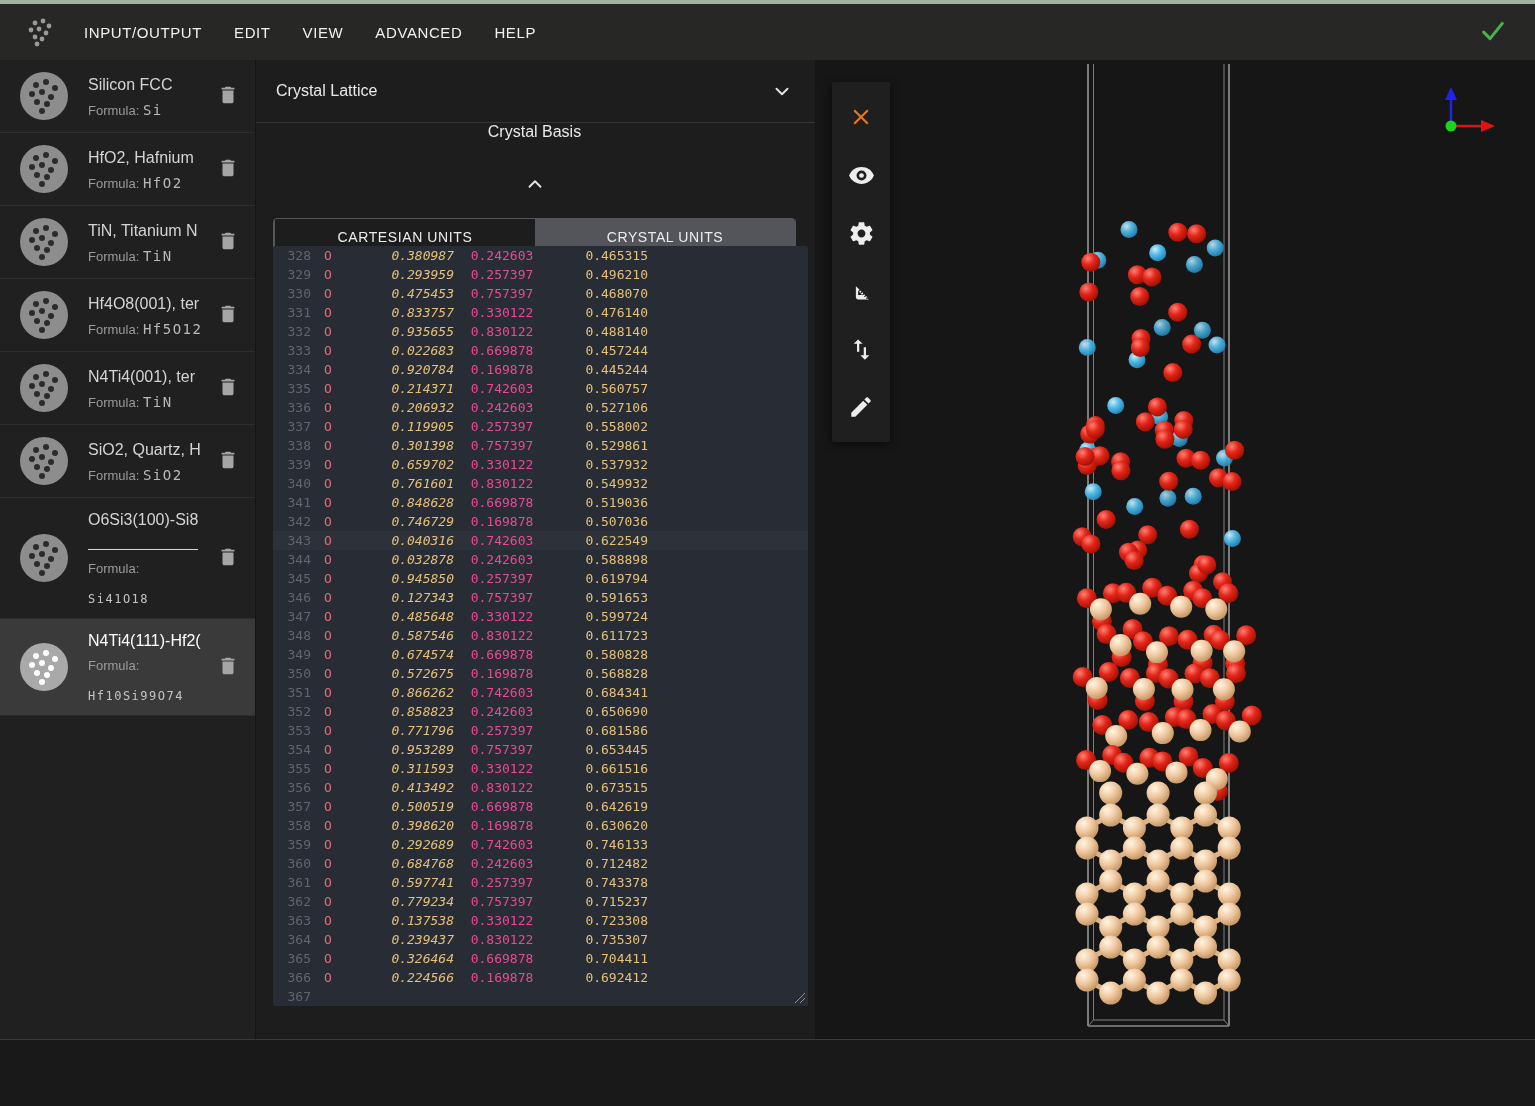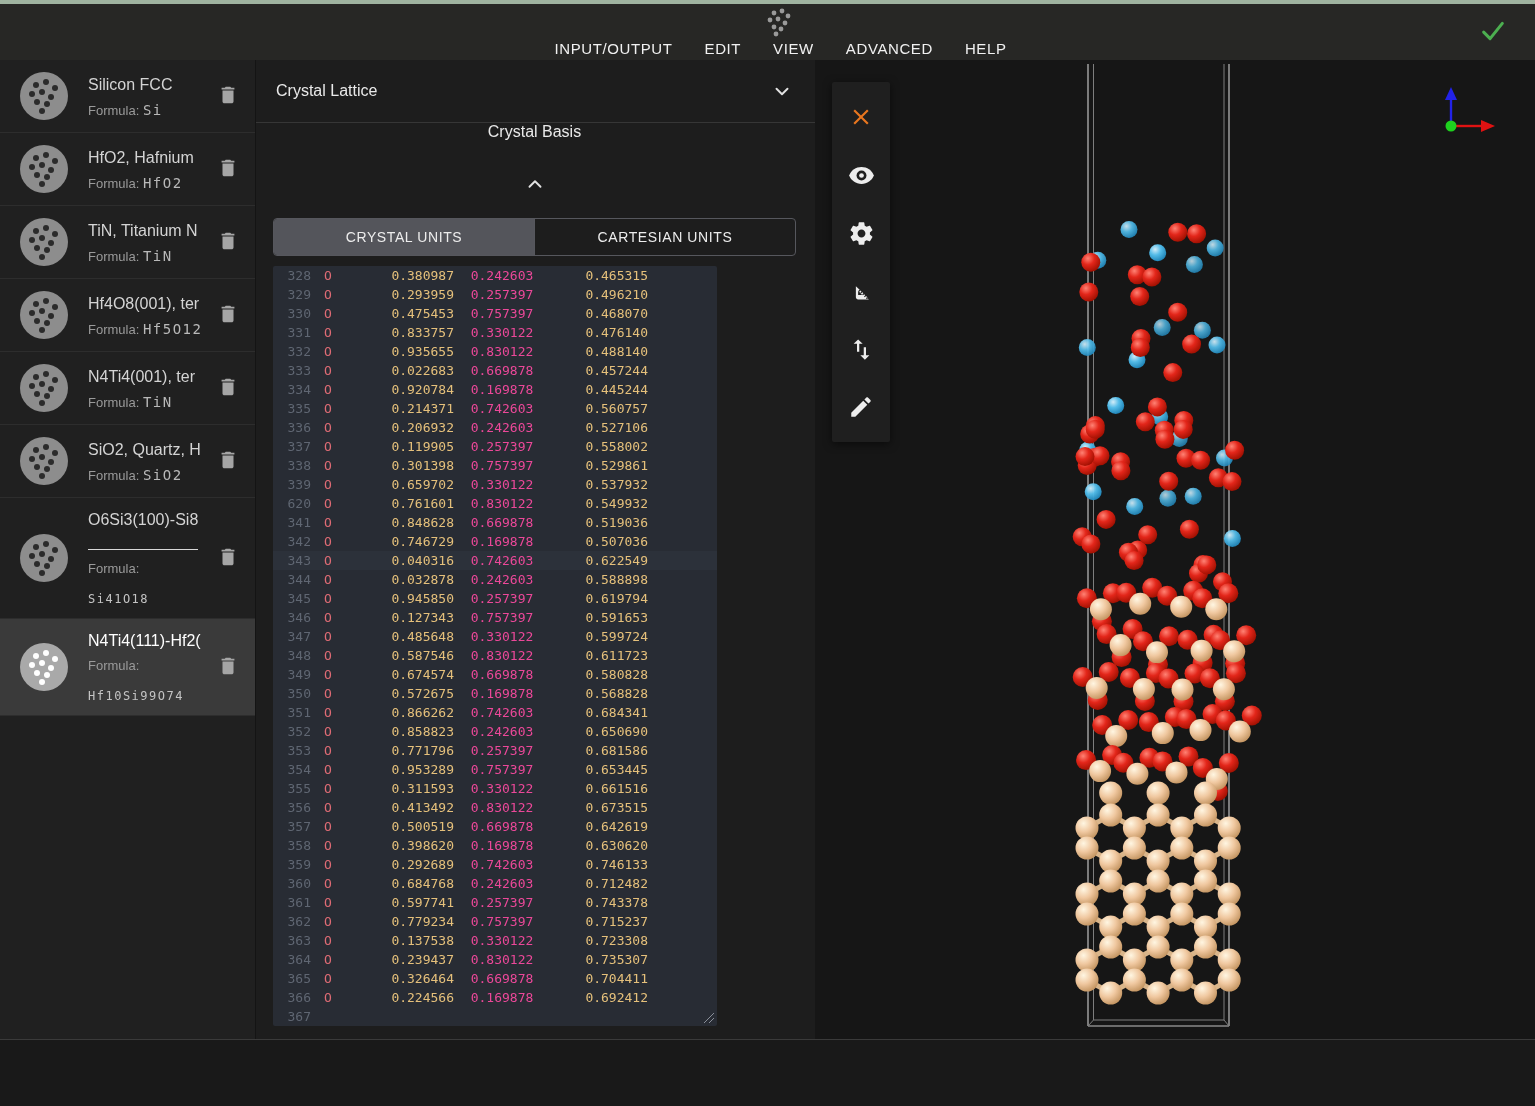--- a/index.html
+++ b/index.html
@@ -3,21 +3,21 @@
 <meta charset="utf-8">
 <style>
   html,body{margin:0;padding:0;}
   body{
     width:1535px;height:1106px;position:relative;overflow:hidden;
     background:#191919;font-family:"Liberation Sans",sans-serif;
     -webkit-font-smoothing:antialiased;
   }
   
   .top-accent{position:absolute;top:0;left:0;right:0;height:4px;background:#9fb3a0;}
-  .topbar{position:absolute;top:4px;left:0;right:0;height:56px;background:#272725;display:flex;align-items:center;flex-direction:column;}
+  .topbar{position:absolute;top:4px;left:0;right:0;height:56px;background:#272725;display:flex;align-items:center;}
   .logo{margin-left:22px;width:36px;height:36px;flex-shrink:0;}
   .menu{display:flex;margin-left:26px;gap:32px;}
   .menu-item{font-size:15px;letter-spacing:.6px;color:#f1f1f1;cursor:default;}
   .topbar-check{position:absolute;right:28px;top:13px;width:28px;height:28px;}
   
   .sidebar{position:absolute;top:60px;left:0;width:255px;bottom:66px;background:#202020;border-right:1px solid #141414;overflow:hidden;}
   .mat-item{display:flex;align-items:center;padding:12px 12px 12px 20px;border-bottom:1px solid #2d2d2d;background:#202020;}
   .mat-item.selected{background:#3a3a3a;}
   .avatar{width:48px;height:48px;border-radius:50%;background:#8d8d8d;flex-shrink:0;}
   .mat-item.selected .avatar{background:#a9a9a9;}
@@ -32,27 +32,27 @@
   
   .panel{position:absolute;left:256px;top:60px;width:559px;bottom:66px;background:#1d1d1d;}
   .sec{height:62px;display:flex;align-items:center;justify-content:space-between;padding:0 22px 0 20px;border-bottom:1px solid #363636;}
   .sec2{height:72px;border-bottom:none;flex-direction:column;}
   .sec-title{font-size:16px;color:#e9e9e9;}
   .chev{width:22px;height:22px;}
   .tabs{position:absolute;left:17px;top:158px;width:521px;height:36px;display:flex;border:1px solid #56575d;border-radius:4px;overflow:hidden;}
   .tab{flex:1;display:flex;align-items:center;justify-content:center;font-size:14px;letter-spacing:.6px;color:#ededed;cursor:pointer;}
   .tab.sel{background:#54555b;}
   .tab:not(.sel){border-left:1px solid #56575d;}
-  .editor{position:absolute;left:17px;top:206px;width:444px;height:760px;background:#282c34;border-radius:2px;
+  .editor{position:absolute;left:17px;top:186px;width:535px;height:760px;background:#282c34;border-radius:2px;
           font-family:"DejaVu Sans Mono",monospace;font-size:13px;overflow:hidden;}
   .ed-row{display:flex;height:19px;line-height:19px;white-space:pre;}
   .ed-row.active{background:#2c313a;}
   .ed-num{width:38px;text-align:right;color:#5f6672;flex-shrink:0;}
   .ed-el{width:34px;text-align:center;color:#e06c75;flex-shrink:0;}
-  .ed-c1{width:109px;text-align:right;color:#e5c07b;flex-shrink:0;}
+  .ed-c1{width:109px;text-align:right;color:#e5c07b;flex-shrink:0;font-style:italic;}
   .ed-c2{width:96px;text-align:center;color:#ec4899;flex-shrink:0;}
   .ed-c3{width:98px;text-align:right;color:#e5c07b;flex-shrink:0;}
   .resize-grip{position:absolute;right:2px;bottom:2px;width:12px;height:12px;}
   
   .viewer{position:absolute;left:815px;top:60px;right:0;bottom:66px;background:#161616;overflow:hidden;}
   .scene{position:absolute;left:0;top:0;}
   .vtoolbar{position:absolute;left:17px;top:22px;width:58px;background:#1f1f1f;border-radius:2px;
             box-shadow:0 2px 8px rgba(0,0,0,.55);padding:6px 0;}
   .tool{width:58px;height:58px;display:flex;align-items:center;justify-content:center;cursor:pointer;}
   .axes{position:absolute;right:28px;top:22px;width:78px;height:64px;}
@@ -259,38 +259,38 @@
       <polyline points="6,9.5 12,15.5 18,9.5" fill="none" stroke="#e2e2e2" stroke-width="2.1" stroke-linecap="round" stroke-linejoin="round"></polyline>
     </svg>
   </div>
   <div class="sec sec2">
     <span class="sec-title">Crystal Basis</span>
     <svg class="chev" viewBox="0 0 24 24">
       <polyline points="6,15 12,9 18,15" fill="none" stroke="#e2e2e2" stroke-width="2.1" stroke-linecap="round" stroke-linejoin="round"></polyline>
     </svg>
   </div>
   <div class="tabs">
+    <div class="tab">CARTESIAN UNITS</div>
     <div class="tab sel">CRYSTAL UNITS</div>
-    <div class="tab">CARTESIAN UNITS</div>
   </div>
   <div class="editor">
     <div id="editor-rows">
         <div class="ed-row"><span class="ed-num">328</span><span class="ed-el">O</span><span class="ed-c1">0.380987</span><span class="ed-c2">0.242603</span><span class="ed-c3">0.465315</span></div>
         <div class="ed-row"><span class="ed-num">329</span><span class="ed-el">O</span><span class="ed-c1">0.293959</span><span class="ed-c2">0.257397</span><span class="ed-c3">0.496210</span></div>
         <div class="ed-row"><span class="ed-num">330</span><span class="ed-el">O</span><span class="ed-c1">0.475453</span><span class="ed-c2">0.757397</span><span class="ed-c3">0.468070</span></div>
         <div class="ed-row"><span class="ed-num">331</span><span class="ed-el">O</span><span class="ed-c1">0.833757</span><span class="ed-c2">0.330122</span><span class="ed-c3">0.476140</span></div>
         <div class="ed-row"><span class="ed-num">332</span><span class="ed-el">O</span><span class="ed-c1">0.935655</span><span class="ed-c2">0.830122</span><span class="ed-c3">0.488140</span></div>
         <div class="ed-row"><span class="ed-num">333</span><span class="ed-el">O</span><span class="ed-c1">0.022683</span><span class="ed-c2">0.669878</span><span class="ed-c3">0.457244</span></div>
         <div class="ed-row"><span class="ed-num">334</span><span class="ed-el">O</span><span class="ed-c1">0.920784</span><span class="ed-c2">0.169878</span><span class="ed-c3">0.445244</span></div>
         <div class="ed-row"><span class="ed-num">335</span><span class="ed-el">O</span><span class="ed-c1">0.214371</span><span class="ed-c2">0.742603</span><span class="ed-c3">0.560757</span></div>
         <div class="ed-row"><span class="ed-num">336</span><span class="ed-el">O</span><span class="ed-c1">0.206932</span><span class="ed-c2">0.242603</span><span class="ed-c3">0.527106</span></div>
         <div class="ed-row"><span class="ed-num">337</span><span class="ed-el">O</span><span class="ed-c1">0.119905</span><span class="ed-c2">0.257397</span><span class="ed-c3">0.558002</span></div>
         <div class="ed-row"><span class="ed-num">338</span><span class="ed-el">O</span><span class="ed-c1">0.301398</span><span class="ed-c2">0.757397</span><span class="ed-c3">0.529861</span></div>
         <div class="ed-row"><span class="ed-num">339</span><span class="ed-el">O</span><span class="ed-c1">0.659702</span><span class="ed-c2">0.330122</span><span class="ed-c3">0.537932</span></div>
-        <div class="ed-row"><span class="ed-num">620</span><span class="ed-el">O</span><span class="ed-c1">0.761601</span><span class="ed-c2">0.830122</span><span class="ed-c3">0.549932</span></div>
+        <div class="ed-row"><span class="ed-num">340</span><span class="ed-el">O</span><span class="ed-c1">0.761601</span><span class="ed-c2">0.830122</span><span class="ed-c3">0.549932</span></div>
         <div class="ed-row"><span class="ed-num">341</span><span class="ed-el">O</span><span class="ed-c1">0.848628</span><span class="ed-c2">0.669878</span><span class="ed-c3">0.519036</span></div>
         <div class="ed-row"><span class="ed-num">342</span><span class="ed-el">O</span><span class="ed-c1">0.746729</span><span class="ed-c2">0.169878</span><span class="ed-c3">0.507036</span></div>
         <div class="ed-row active"><span class="ed-num">343</span><span class="ed-el">O</span><span class="ed-c1">0.040316</span><span class="ed-c2">0.742603</span><span class="ed-c3">0.622549</span></div>
         <div class="ed-row"><span class="ed-num">344</span><span class="ed-el">O</span><span class="ed-c1">0.032878</span><span class="ed-c2">0.242603</span><span class="ed-c3">0.588898</span></div>
         <div class="ed-row"><span class="ed-num">345</span><span class="ed-el">O</span><span class="ed-c1">0.945850</span><span class="ed-c2">0.257397</span><span class="ed-c3">0.619794</span></div>
         <div class="ed-row"><span class="ed-num">346</span><span class="ed-el">O</span><span class="ed-c1">0.127343</span><span class="ed-c2">0.757397</span><span class="ed-c3">0.591653</span></div>
         <div class="ed-row"><span class="ed-num">347</span><span class="ed-el">O</span><span class="ed-c1">0.485648</span><span class="ed-c2">0.330122</span><span class="ed-c3">0.599724</span></div>
         <div class="ed-row"><span class="ed-num">348</span><span class="ed-el">O</span><span class="ed-c1">0.587546</span><span class="ed-c2">0.830122</span><span class="ed-c3">0.611723</span></div>
         <div class="ed-row"><span class="ed-num">349</span><span class="ed-el">O</span><span class="ed-c1">0.674574</span><span class="ed-c2">0.669878</span><span class="ed-c3">0.580828</span></div>
         <div class="ed-row"><span class="ed-num">350</span><span class="ed-el">O</span><span class="ed-c1">0.572675</span><span class="ed-c2">0.169878</span><span class="ed-c3">0.568828</span></div>

